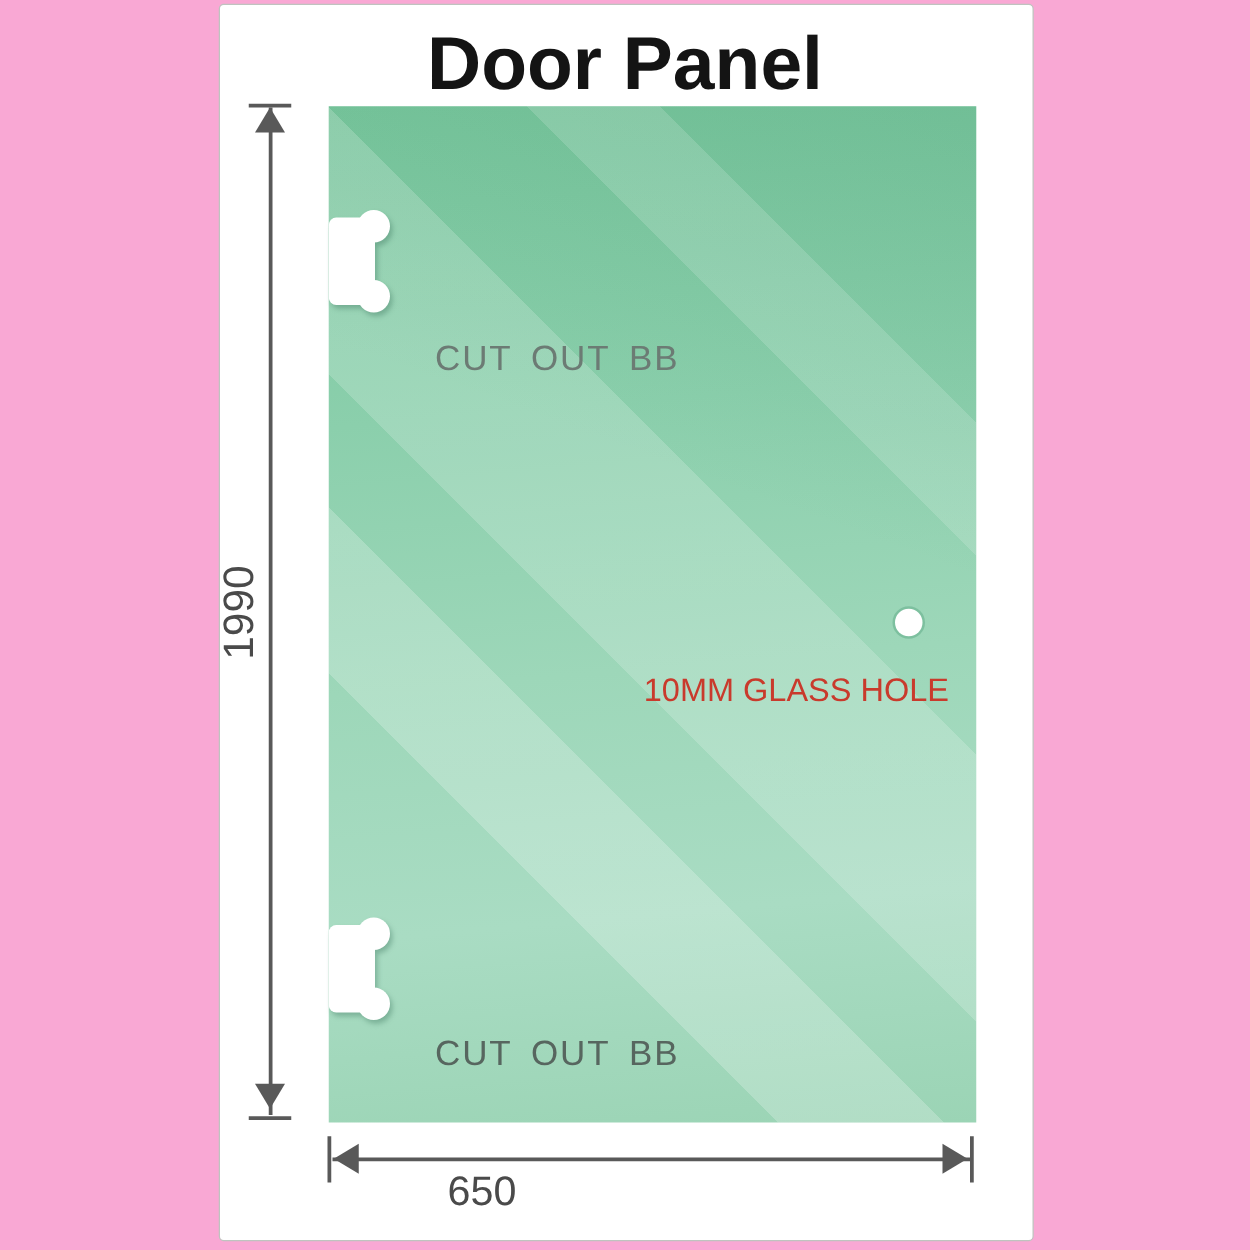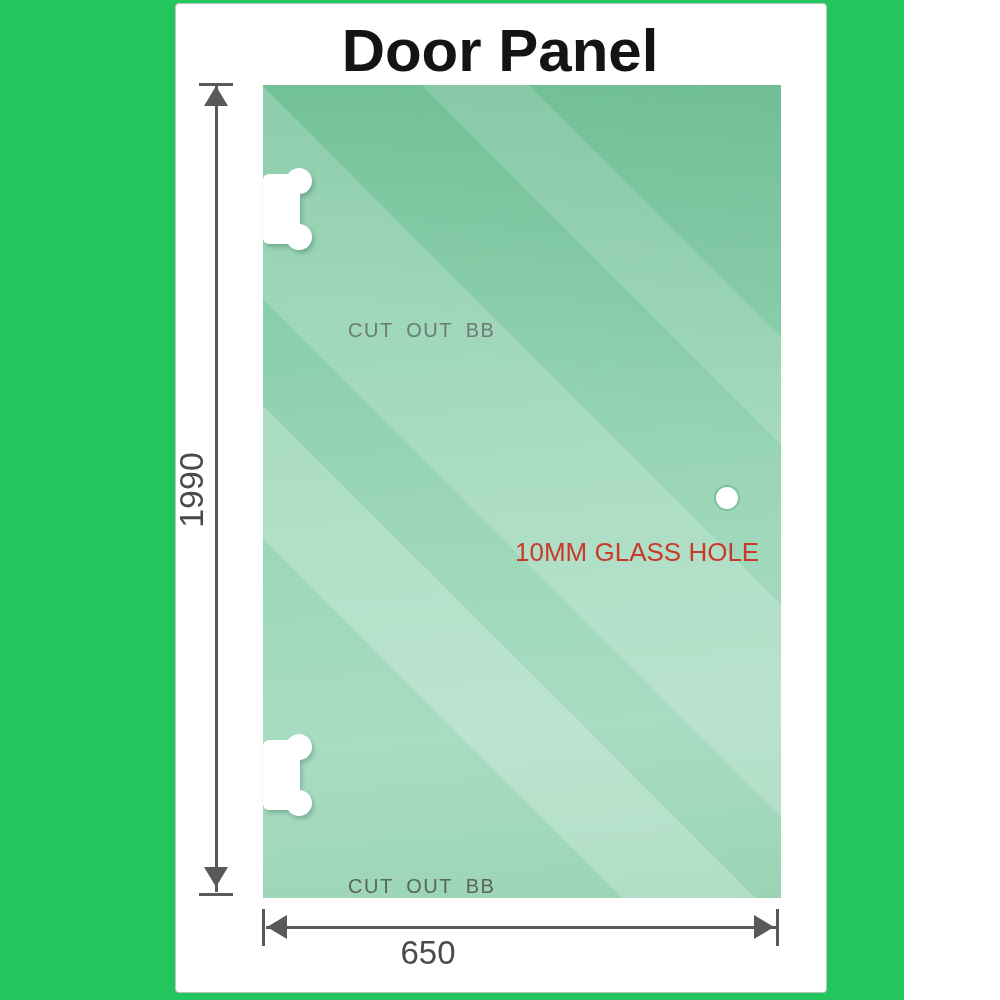--- a/index.html
+++ b/index.html
@@ -3,23 +3,23 @@
 <meta charset="utf-8">
 <style>
   html, body {
     margin: 0;
     padding: 0;
     background: #ffffff;
     font-family: "Liberation Sans", sans-serif;
   }
   .stage {
     position: relative;
-    width: 904px;
+    width: 1000px;
     height: 1000px;
-    background: #22c55e;
+    background: #f9a8d4;
     overflow: hidden;
   }
   .card {
     position: absolute;
     left: 175px; top: 3px;
     width: 650px; height: 988px;
     background: #ffffff;
     border: 1px solid #bfc3bf;
     border-radius: 4px;
   }
@@ -58,25 +58,24 @@
     position: absolute;
     left: 0;
     width: 50px; height: 84px;
     filter: drop-shadow(2px 3px 2px rgba(46,104,79,0.35));
   }
   .cutout.top    { top: 82px; }
   .cutout.bottom { top: 648px; }
   .cutout-label {
     position: absolute;
     left: 85px;
-    font-size: 20px;
+    font-size: 28px;
     letter-spacing: 1.5px;
     word-spacing: 6px;
     white-space: nowrap;
-    margin-top: 48px;
   }
   .cutout-label.top    { top: 186px; color: #6c7b74; }
   .cutout-label.bottom { top: 742px; color: #57665f; }
   .hole {
     position: absolute;
     left: 453px; top: 402px;
     width: 22px; height: 22px;
     border-radius: 50%;
     background: #ffffff;
     box-shadow: 0 0 0 2px rgba(122,190,156,0.9);
@@ -117,21 +116,21 @@
     line-height: 40px;
     text-align: center;
     font-size: 34px;
     color: #4a4a4a;
     transform: rotate(-90deg);
   }
   .hdim-label {
     position: absolute;
     left: 358px; top: 934px;
     width: 140px;
-    text-align: center;
+    text-align: left;
     font-size: 33px;
     color: #4a4a4a;
   }
 </style>
 </head>
 <body>
 
 <div class="stage">
 
   <div class="card"></div>

